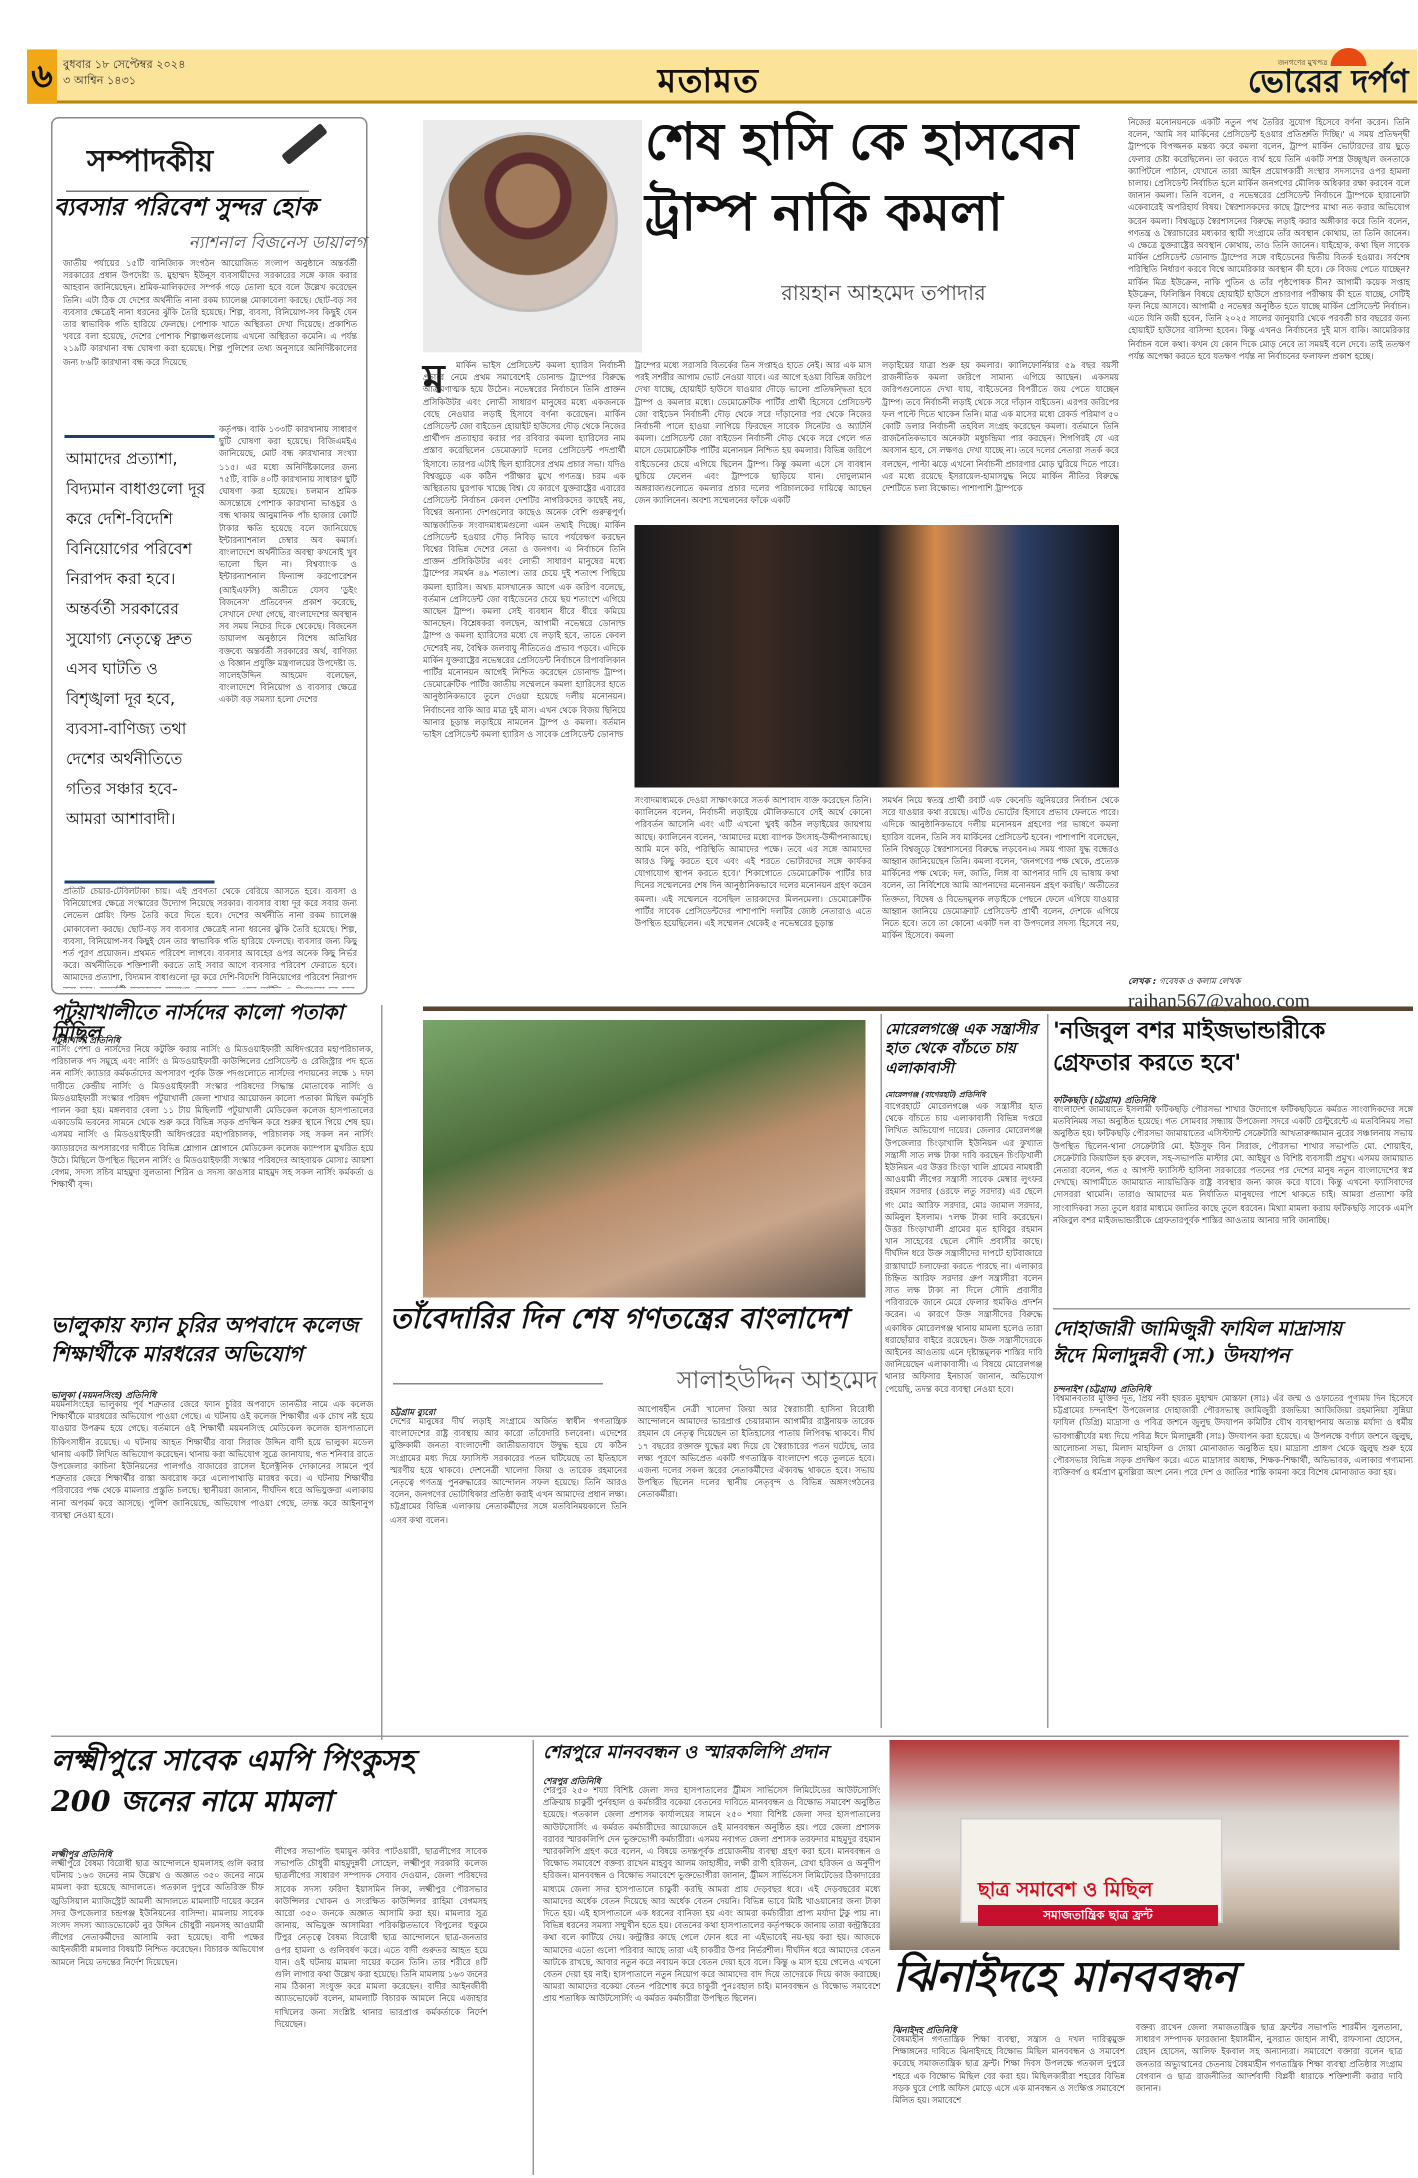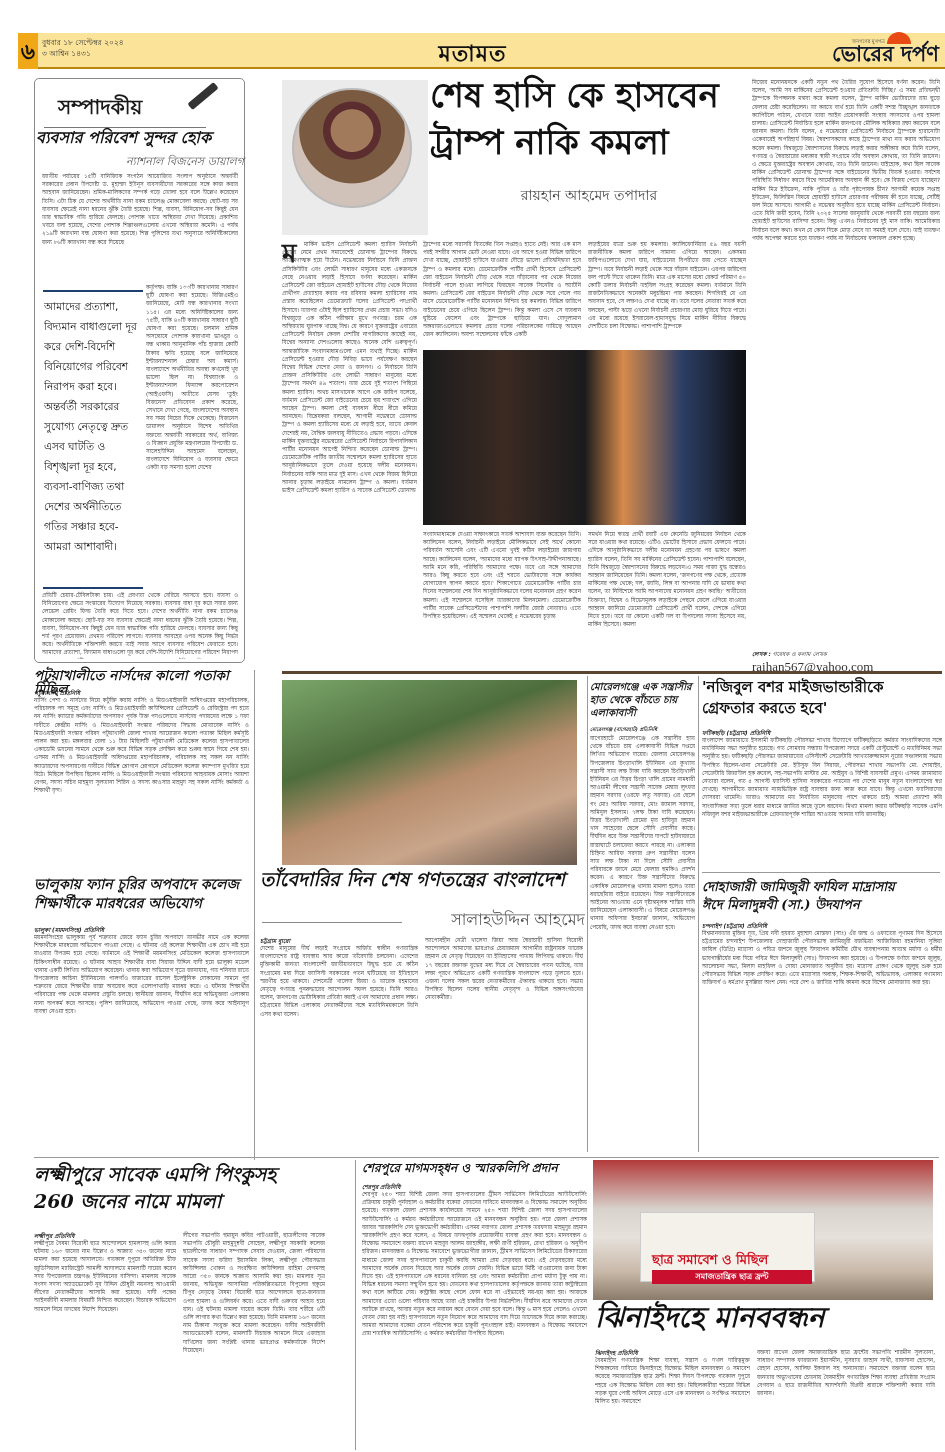--- a/index.html
+++ b/index.html
@@ -100,26 +100,26 @@
 <div class="abs hl" style="left:702px;top:701px;width:240px;font-size:15px;font-style:normal">গ্রেফতার করতে হবে'</div>
 <div class="abs byl" style="left:702px;top:728px">ফটিকছড়ি (চট্টগ্রাম) প্রতিনিধি</div>
 <div class="abs txt" style="left:702px;top:736px;width:240px;height:132px">বাংলাদেশ জামায়াতে ইসলামী ফটিকছড়ি পৌরসভা শাখার উদ্যোগে ফটিকছড়িতে কর্মরত সাংবাদিকদের সঙ্গে মতবিনিময় সভা অনুষ্ঠিত হয়েছে। গত সোমবার সন্ধ্যায় উপজেলা সদরে একটি রেস্টুরেন্টে এ মতবিনিময় সভা অনুষ্ঠিত হয়। ফটিকছড়ি পৌরসভা জামায়াতের এসিস্ট্যান্ট সেক্রেটারি আখতারুজ্জামান নুরের সঞ্চালনায় সভায় উপস্থিত ছিলেন-থানা সেক্রেটারি মো. ইউসুফ বিন সিরাজ, পৌরসভা শাখার সভাপতি মো. শোয়াইব, সেক্রেটারি জিয়াউল হক রুবেল, সহ-সভাপতি মাস্টার মো. আইয়ুব ও বিশিষ্ট ব্যবসায়ী প্রমুখ। এসময় জামায়াত নেতারা বলেন, গত ৫ আগস্ট ফ্যাসিস্ট হাসিনা সরকারের পতনের পর দেশের মানুষ নতুন বাংলাদেশের স্বপ্ন দেখছে। আগামীতে জামায়াত ন্যায়ভিত্তিক রাষ্ট্র ব্যবস্থার জন্য কাজ করে যাবে। কিন্তু এখনো ফ্যাসিবাদের দোসররা থামেনি। তারাও আমাদের মত নির্যাতিত মানুষদের পাশে থাকতে চাই। আমরা প্রত্যাশা করি সাংবাদিকরা সত্য তুলে ধরার মাধ্যমে জাতির কাছে তুলে ধরবেন। মিথ্যা মামলা করায় ফটিকছড়ি সাবেক এমপি নজিবুল বশর মাইজভান্ডারীকে গ্রেফতারপূর্বক শাস্তির আওতায় আনার দাবি জানাচ্ছি।</div>
 
 <div class="abs hl" style="left:702px;top:880px;width:240px;font-size:13px">দোহাজারী জামিজুরী ফাযিল মাদ্রাসায়</div>
 <div class="abs hl" style="left:702px;top:898px;width:240px;font-size:13px">ঈদে মিলাদুন্নবী (সা.) উদযাপন</div>
 <div class="abs byl" style="left:702px;top:921px">চন্দনাইশ (চট্টগ্রাম) প্রতিনিধি</div>
 <div class="abs txt" style="left:702px;top:929px;width:240px;height:222px">বিশ্বমানবতার মুক্তির দূত, প্রিয় নবী হযরত মুহাম্মদ মোস্তফা (সাঃ) এঁর জন্ম ও ওফাতের পূণ্যময় দিন হিসেবে চট্টগ্রামের চন্দনাইশ উপজেলার দোহাজারী পৌরসভাস্থ জামিজুরী রজভিয়া আজিজিয়া রহমানিয়া সুন্নিয়া ফাযিল (ডিগ্রি) মাদ্রাসা ও পবিত্র জশনে জুলুছ উদযাপন কমিটির যৌথ ব্যবস্থাপনায় অত্যন্ত মর্যাদা ও ধর্মীয় ভাবগাম্ভীর্যের মধ্য দিয়ে পবিত্র ঈদে মিলাদুন্নবী (সাঃ) উদযাপন করা হয়েছে। এ উপলক্ষে বর্ণাঢ্য জশনে জুলুছ, আলোচনা সভা, মিলাদ মাহফিল ও দোয়া মোনাজাত অনুষ্ঠিত হয়। মাদ্রাসা প্রাঙ্গণ থেকে জুলুছ শুরু হয়ে পৌরসভার বিভিন্ন সড়ক প্রদক্ষিণ করে। এতে মাদ্রাসার অধ্যক্ষ, শিক্ষক-শিক্ষার্থী, অভিভাবক, এলাকার গণ্যমান্য ব্যক্তিবর্গ ও ধর্মপ্রাণ মুসল্লিরা অংশ নেন। পরে দেশ ও জাতির শান্তি কামনা করে বিশেষ মোনাজাত করা হয়।</div>
 
 <div class="abs hl" style="left:34px;top:1165px;width:300px;font-size:19px">লক্ষ্মীপুরে সাবেক এমপি পিংকুসহ</div>
-<div class="abs hl" style="left:34px;top:1192px;width:300px;font-size:19px">260 জনের নামে মামলা</div>
+<div class="abs hl" style="left:34px;top:1192px;width:300px;font-size:19px">200 জনের নামে মামলা</div>
 <div class="abs byl" style="left:34px;top:1231px">লক্ষ্মীপুর প্রতিনিধি</div>
 <div class="abs txt" style="left:34px;top:1239px;width:142px;height:208px">লক্ষ্মীপুরে বৈষম্য বিরোধী ছাত্র আন্দোলনে হামলাসহ গুলি করার ঘটনায় ১৬৩ জনের নাম উল্লেখ ও অজ্ঞাত ৩৫০ জনের নামে মামলা করা হয়েছে আদালতে। গতকাল দুপুরে অতিরিক্ত চীফ জুডিসিয়াল ম্যাজিস্ট্রেট আমলী আদালতে মামলাটি দায়ের করেন সদর উপজেলার চন্দ্রগঞ্জ ইউনিয়নের বাসিন্দা। মামলায় সাবেক সংসদ সদস্য অ্যাডভোকেট নুর উদ্দিন চৌধুরী নয়নসহ আওয়ামী লীগের নেতাকর্মীদের আসামি করা হয়েছে। বাদী পক্ষের আইনজীবী মামলার বিষয়টি নিশ্চিত করেছেন। বিচারক অভিযোগ আমলে নিয়ে তদন্তের নির্দেশ দিয়েছেন।</div>
 <div class="abs txt" style="left:183px;top:1231px;width:142px;height:216px">লীগের সভাপতি হুমায়ুন কবির পাটওয়ারী, ছাত্রলীগের সাবেক সভাপতি চৌধুরী মাহমুদুন্নবী সোহেল, লক্ষ্মীপুর সরকারি কলেজ ছাত্রলীগের সাধারণ সম্পাদক সেবাব দেওয়ান, জেলা পরিষদের সাবেক সদস্য ফরিদা ইয়াসমিন লিকা, লক্ষ্মীপুর পৌরসভার কাউন্সিলর খোকন ও সংরক্ষিত কাউন্সিলর রাহিমা বেগমসহ আরো ৩৫০ জনকে অজ্ঞাত আসামি করা হয়। মামলার সূত্র জানায়, অভিযুক্ত আসামিরা পরিকল্পিতভাবে বিপুলের হুকুমে টিপুর নেতৃত্বে বৈষম্য বিরোধী ছাত্র আন্দোলনে ছাত্র-জনতার ওপর হামলা ও গুলিবর্ষণ করে। এতে বাদী গুরুতর আহত হয়ে যান। ওই ঘটনায় মামলা দায়ের করেন তিনি। তার শরীরে ৪টি গুলি লাগার কথা উল্লেখ করা হয়েছে। তিনি মামলায় ১৬৩ জনের নাম ঠিকানা সংযুক্ত করে মামলা করেছেন। বাদীর আইনজীবী অ্যাডভোকেট বলেন, মামলাটি বিচারক আমলে নিয়ে এজাহার দাখিলের জন্য সংশ্লিষ্ট থানার ভারপ্রাপ্ত কর্মকর্তাকে নির্দেশ দিয়েছেন।</div>
 
-<div class="abs hl" style="left:362px;top:1162px;width:225px;font-size:12px;text-align:left">শেরপুরে মাগমসহ্ধন ও স্মারকলিপি প্রদান</div>
+<div class="abs hl" style="left:362px;top:1162px;width:225px;font-size:12px;text-align:left">শেরপুরে মানববন্ধন ও স্মারকলিপি প্রদান</div>
 <div class="abs byl" style="left:362px;top:1182px">শেরপুর প্রতিনিধি</div>
 <div class="abs txt" style="left:362px;top:1190px;width:225px;height:258px">শেরপুর ২৫০ শয্যা বিশিষ্ট জেলা সদর হাসপাতালের ট্রীমস সার্ভিসেস লিমিটেডের আউটসোর্সিং প্রক্রিয়ায় চাকুরী পুর্নবহাল ও কর্মচারীর বকেয়া বেতনের দাবিতে মানববন্ধন ও বিক্ষোভ সমাবেশ অনুষ্ঠিত হয়েছে। গতকাল জেলা প্রশাসক কার্যালয়ের সামনে ২৫০ শয্যা বিশিষ্ট জেলা সদর হাসপাতালের আউটসোর্সিং এ কর্মরত কর্মচারীদের আয়োজনে ওই মানববন্ধন অনুষ্ঠিত হয়। পরে জেলা প্রশাসক বরাবর স্মারকলিপি দেন ভুক্তভোগী কর্মচারীরা। এসময় নবাগত জেলা প্রশাসক তরফদার মাহমুদুর রহমান স্মারকলিপি গ্রহণ করে বলেন, এ বিষয়ে তদন্তপূর্বক প্রয়োজনীয় ব্যবস্থা গ্রহণ করা হবে। মানববন্ধন ও বিক্ষোভ সমাবেশে বক্তব্য রাখেন মাহবুব আলম জাহাঙ্গীর, লক্ষী রাণী হরিজন, রেখা হরিজন ও অনুদীপ হরিজন। মানববন্ধন ও বিক্ষোভ সমাবেশে ভুক্তভোগীরা জানান, ট্রীমস সার্ভিসেস লিমিটেডের ঠিকাদারের মাধ্যমে জেলা সদর হাসপাতালে চাকুরী করছি আমরা প্রায় দেড়বছর ধরে। এই দেড়বছরের মধ্যে আমাদের অর্ধেক বেতন দিয়েছে আর অর্ধেক বেতন দেয়নি। বিভিন্ন ভাবে মিষ্টি খাওয়ানোর জন্য টাকা দিতে হয়। এই হাসপাতালে এক ধরনের বানিজ্য হয় এবং আমরা কর্মচারীরা প্রাপ্য মর্যাদা টুকু পায় না। বিভিন্ন ধরনের সমস্যা সম্মুখীন হতে হয়। বেতনের কথা হাসপাতালের কর্তৃপক্ষকে জানায় তারা কন্ট্রাক্টরের কথা বলে কাটিয়ে দেয়। কন্ট্রাক্টর কাছে গেলে ফোন ধরে না এইভাবেই নয়-ছয় করা হয়। আজকে আমাদের এতো গুলো পরিবার আছে তারা এই চাকরীর উপর নির্ভরশীল। দীর্ঘদিন ধরে আমাদের বেতন আটকে রাখছে, আবার নতুন করে নবায়ন করে বেতন দেয়া হবে বলে। কিন্তু ৬ মাস হয়ে গেলেও এখনো বেতন দেয়া হয় নাই। হাসপাতালে নতুন নিয়োগ করে আমাদের বাদ দিয়ে তাদেরকে দিয়ে কাজ করাচ্ছে। আমরা আমাদের বকেয়া বেতন পরিশোধ করে চাকুরী পুনঃবহাল চাই। মানববন্ধন ও বিক্ষোভ সমাবেশে প্রায় শতাধিক আউটসোর্সিং এ কর্মরত কর্মচারীরা উপস্থিত ছিলেন।</div>
 
 <div class="abs photo img-protest"></div>
 <div class="abs banner"></div>
 <div class="abs banner-txt">ছাত্র সমাবেশ ও মিছিল</div>
 <div class="abs" style="left:652px;top:1270px;width:160px;height:14px;background:#c8102e;color:#fff;font-size:8px;font-weight:bold;text-align:center;line-height:14px;font-family:'DejaVu Sans',sans-serif">সমাজতান্ত্রিক ছাত্র ফ্রন্ট</div>
 
 <div class="abs hl" style="left:595px;top:1303px;width:345px;font-size:28px">ঝিনাইদহে মানববন্ধন</div>
 <div class="abs byl" style="left:595px;top:1348px">ঝিনাইদহ প্রতিনিধি</div>

